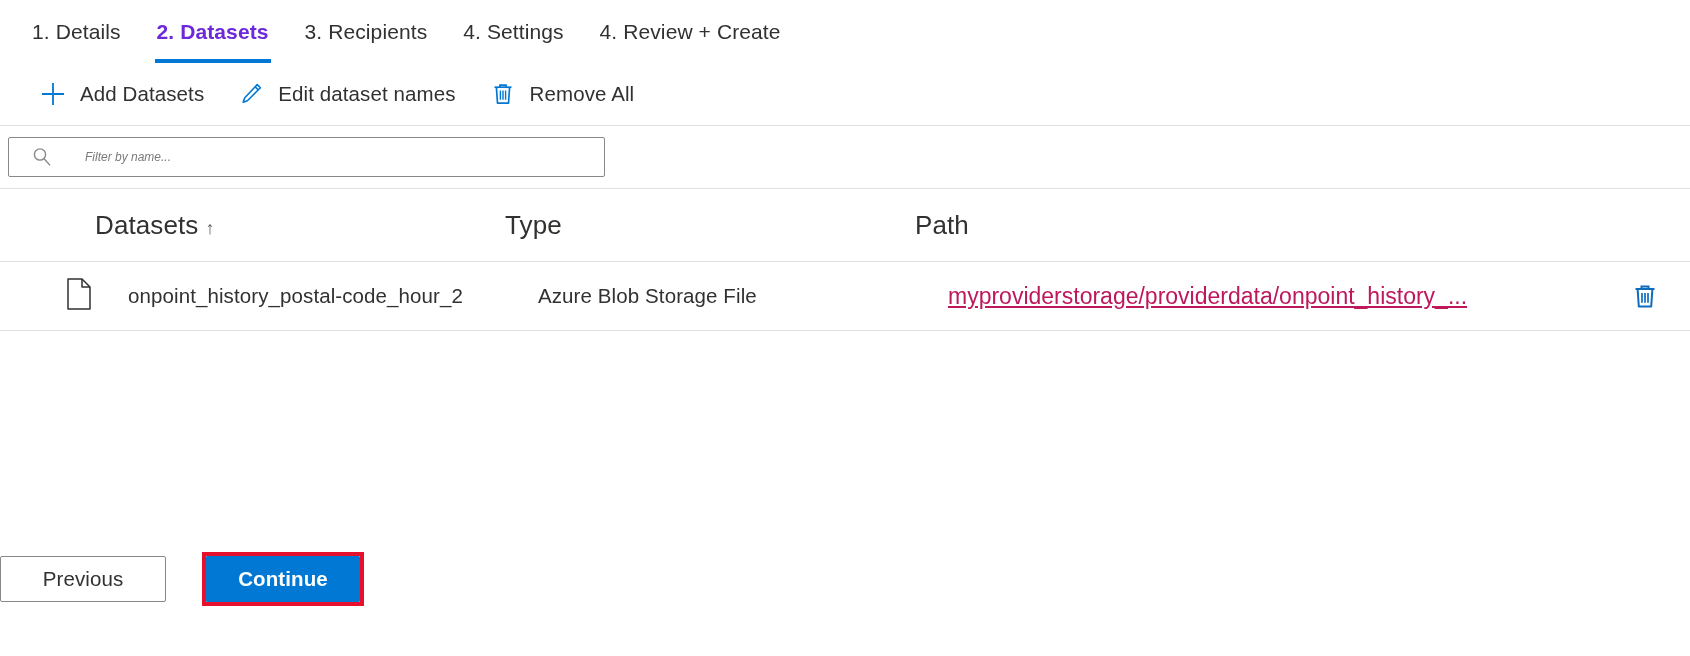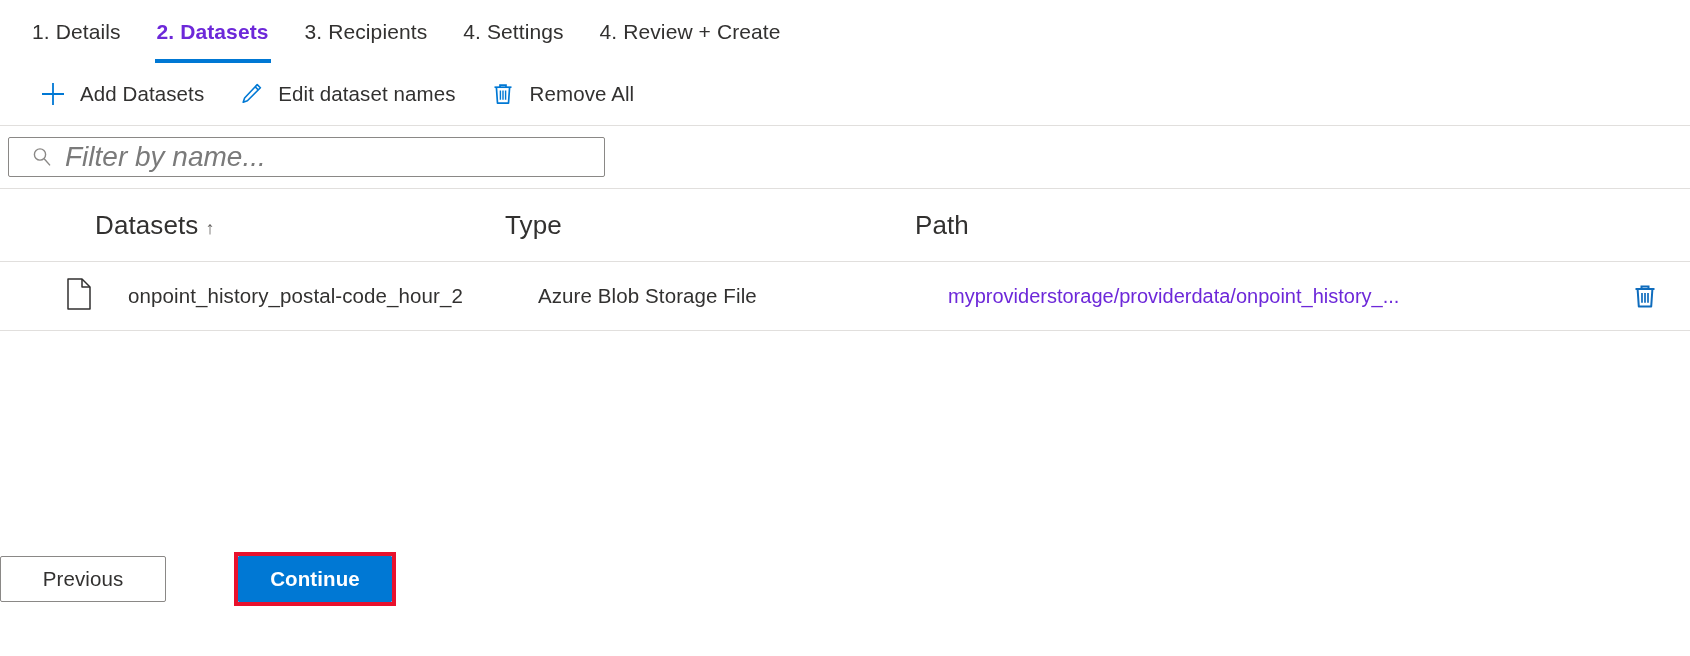--- a/index.html
+++ b/index.html
@@ -118,24 +118,25 @@
     margin-right: 10px;
     display: flex;
     align-items: center;
     justify-content: center;
   }
   .filter-input {
     border: none;
     outline: none;
     flex: 1;
     font-family: inherit;
-    font-size: 28px;
+    font-size: 12px;
     font-style: italic;
     color: #404040;
     background: transparent;
+    margin-left: 20px;
   }
   .filter-input::placeholder {
     color: #7a7a7a;
     font-style: italic;
     opacity: 1;
   }
 
   
   .table {
     width: 100%;
@@ -169,22 +170,23 @@
   }
   .cell {
     font-size: 20.5px;
     color: #323130;
     letter-spacing: 0.1px;
     white-space: nowrap;
     overflow: hidden;
     text-overflow: ellipsis;
   }
   .path-link {
-    font-size: 20px;
-    color: #6d28d9;
+    font-size: 23px;
+    color: #be185d;
+    text-decoration: underline;
     cursor: pointer;
     white-space: nowrap;
     overflow: hidden;
     text-overflow: ellipsis;
     display: block;
   }
   .delete-btn {
     background: transparent;
     border: none;
     cursor: pointer;
@@ -215,21 +217,21 @@
   .btn-secondary {
     width: 166px;
     height: 46px;
     background: #ffffff;
     border: 1px solid #8a8886;
     border-radius: 2px;
     color: #323130;
     margin-top: 4px;
   }
   .highlight-wrap {
-    margin-left: 68px;
+    margin-left: 36px;
     border: 4px solid #e8112d;
     padding: 0;
     display: inline-block;
     line-height: 0;
   }
   .btn-primary {
     width: 154px;
     height: 46px;
     background: #0078d4;
     border: 1px solid #0078d4;

